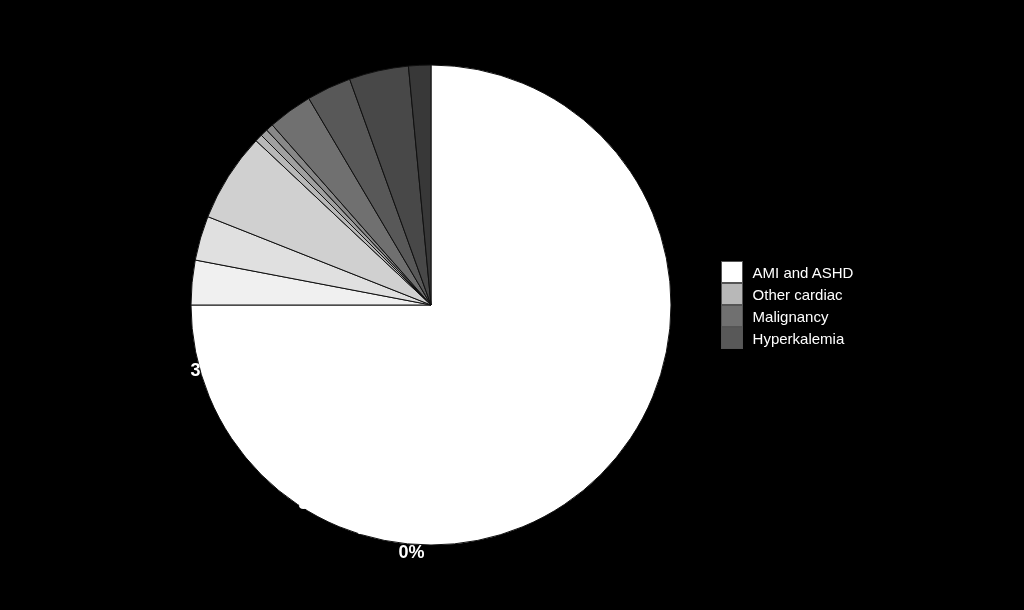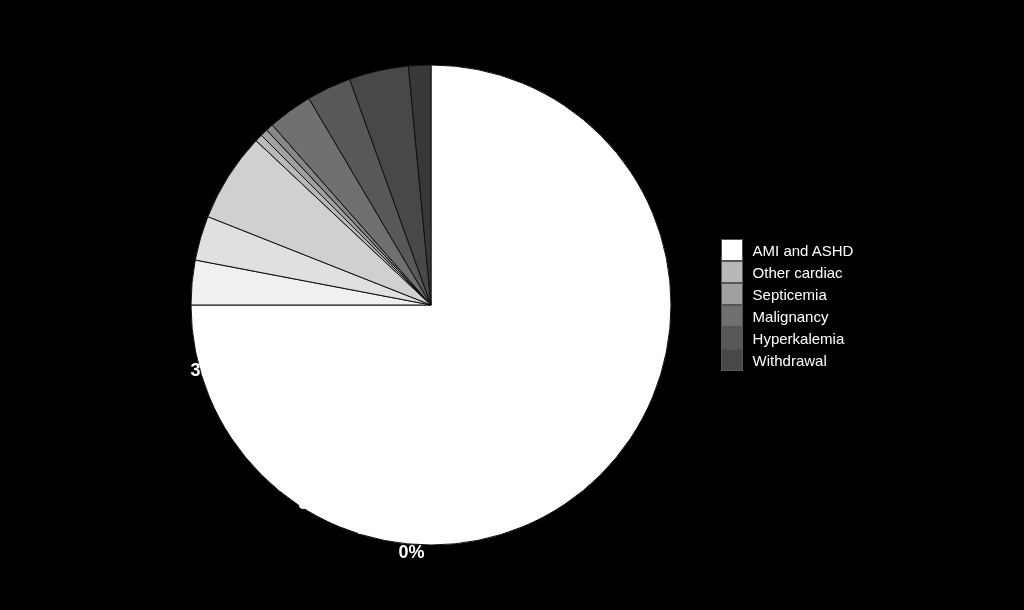--- a/index.html
+++ b/index.html
@@ -101,29 +101,21 @@
   <div class="legend">
   <div class="legend-item">
         <div class="legend-swatch" style="background: rgb(255, 255, 255); border: 1px solid rgb(85, 85, 85);"></div>
         <span class="legend-label">AMI and ASHD</span>
       </div>
       <div class="legend-item">
         <div class="legend-swatch" style="background: rgb(184, 184, 184); border: 1px solid rgb(85, 85, 85);"></div>
         <span class="legend-label">Other cardiac</span>
       </div>
       <div class="legend-item">
-        <div class="legend-swatch" style="background: rgb(160, 160, 160); border: 1px solid rgb(85, 85, 85);"></div>
-        <span class="legend-label">Septicemia</span>
-      </div>
-      <div class="legend-item">
         <div class="legend-swatch" style="background: rgb(112, 112, 112); border: 1px solid rgb(85, 85, 85);"></div>
         <span class="legend-label">Malignancy</span>
       </div>
       <div class="legend-item">
         <div class="legend-swatch" style="background: rgb(88, 88, 88); border: 1px solid rgb(85, 85, 85);"></div>
         <span class="legend-label">Hyperkalemia</span>
       </div>
-      <div class="legend-item">
-        <div class="legend-swatch" style="background: rgb(72, 72, 72); border: 1px solid rgb(85, 85, 85);"></div>
-        <span class="legend-label">Withdrawal</span>
-      </div>
     </div>
 </div>
 
 </body></html>

